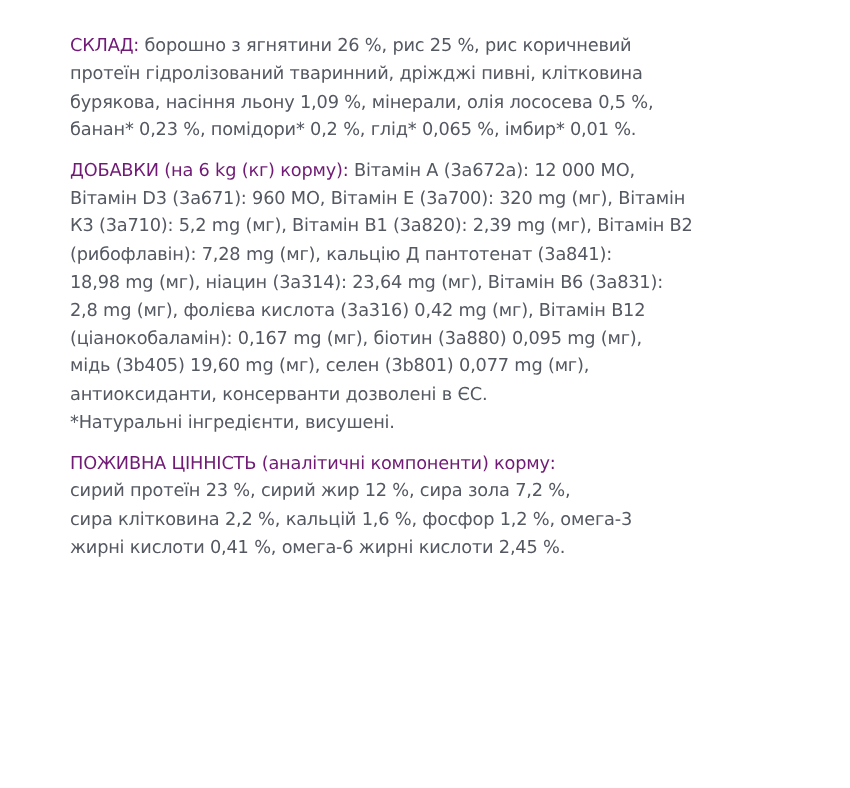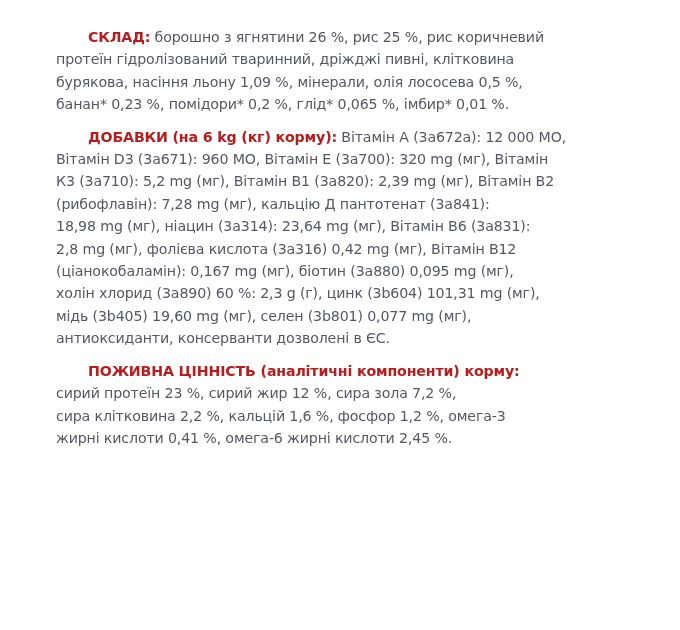--- a/index.html
+++ b/index.html
@@ -28,23 +28,22 @@
     margin: 0;
     padding: 0;
   }
   .section + .section {
     margin-top: 10px;
   }
   .section.energy {
     margin-top: 16px;
   }
   .heading {
-    font-weight: bold;
-    color: #b91c1c;
-    margin-left: 32px;
+    font-weight: normal;
+    color: #701a75;
   }
   .line {
     display: block;
     white-space: nowrap;
   }
   .line.first {
     display: block;
   }
 </style>
 </head>
@@ -60,23 +59,23 @@
   </div>
 
   <div class="section">
     <span class="line first"><span class="heading">ДОБАВКИ (на 6 kg (кг) корму):</span><span> Вітамін А (3а672а): 12 000 МО,</span></span>
     <span class="line">Вітамін D3 (3а671): 960 МО, Вітамін Е (3а700): 320 mg (мг), Вітамін</span>
     <span class="line">К3 (3а710): 5,2 mg (мг), Вітамін В1 (3а820): 2,39 mg (мг), Вітамін В2</span>
     <span class="line">(рибофлавін): 7,28 mg (мг), кальцію Д пантотенат (3а841):</span>
     <span class="line">18,98 mg (мг), ніацин (3а314): 23,64 mg (мг), Вітамін В6 (3а831):</span>
     <span class="line">2,8 mg (мг), фолієва кислота (3а316) 0,42 mg (мг), Вітамін В12</span>
     <span class="line">(ціанокобаламін): 0,167 mg (мг), біотин (3а880) 0,095 mg (мг),</span>
-    <span class="line">холін хлорид (3а890) 60 %: 2,3 g (г), цинк (3b604) 101,31 mg (мг),</span>
     <span class="line">мідь (3b405) 19,60 mg (мг), селен (3b801) 0,077 mg (мг),</span>
     <span class="line">антиоксиданти, консерванти дозволені в ЄС.</span>
+    <span class="line">*Натуральні інгредієнти, висушені.</span>
   </div>
 
   <div class="section">
     <span class="line heading">ПОЖИВНА ЦІННІСТЬ (аналітичні компоненти) корму:</span>
     <span class="line">сирий протеїн 23 %, сирий жир 12 %, сира зола 7,2 %,</span>
     <span class="line">сира клітковина 2,2 %, кальцій 1,6 %, фосфор 1,2 %, омега-3</span>
     <span class="line">жирні кислоти 0,41 %, омега-6 жирні кислоти 2,45 %.</span>
   </div>
 
 

